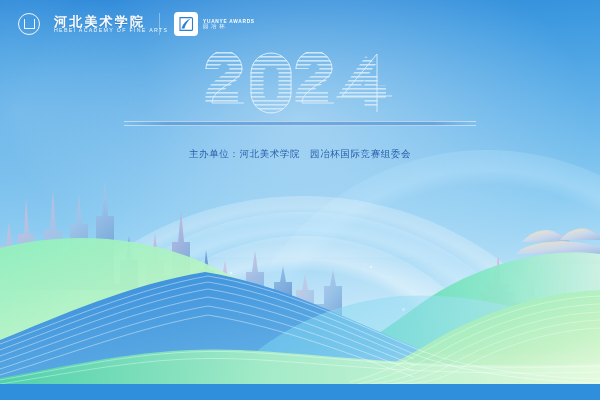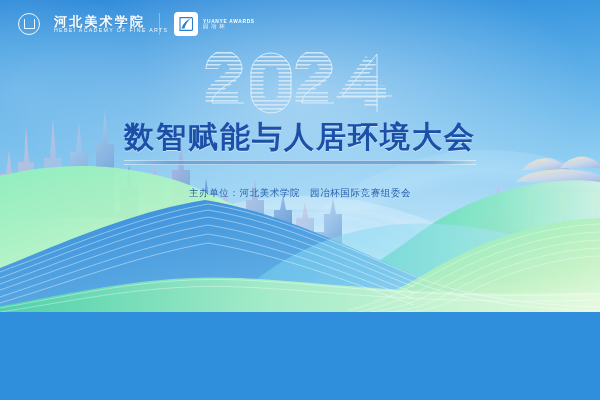--- a/index.html
+++ b/index.html
@@ -1,21 +1,21 @@
 <!DOCTYPE html>
 <html><head>
 <meta charset="utf-8">
 <style>
   html,body{margin:0;padding:0;}
   body{
     width:600px;height:400px;overflow:hidden;
     font-family:"Liberation Sans","DejaVu Sans",sans-serif;
     background:#2f8fdd;
   }
-  #banner{position:relative;width:600px;height:312px;overflow:hidden;}
+  #banner{position:relative;width:600px;height:384px;overflow:hidden;}
 
   
   .sky{
     position:absolute;inset:0;
     background:linear-gradient(176deg,#2a86d8 0%,#3e9ae0 14%,#62b2e9 34%,#8ecdf2 56%,#b6e0f7 72%,#d3ecfa 85%,#e6f4fc 100%);
   }
   .sky-glow{
     position:absolute;left:-10%;top:-28%;width:120%;height:95%;
     background:radial-gradient(ellipse 58% 70% at 50% 62%,rgba(255,255,255,.42) 0%,rgba(255,255,255,.16) 42%,rgba(255,255,255,0) 70%);
   }
@@ -398,21 +398,20 @@
         <g fill="none" stroke="#e3f2fc" stroke-opacity=".85" stroke-width="1">
           <path d="M1,17 a18,18 0 0 1 36,0 c0,12 -30,19 -30,34 h32"></path>
           <path d="M46,21 a19,19 0 0 1 40,0 v20 a19,19 0 0 1 -40,0 Z"></path>
           <path d="M91,17 a18,18 0 0 1 36,0 c0,12 -30,19 -30,34 h32"></path>
           <path d="M172,2 L137,44 h50 M172,2 L172,60"></path>
         </g>
       </svg>
     </div>
 
     
-    <div class="title-cn">数智赋能与人居环境大会</div>
 
     <div class="rule"></div>
 
 
     
     <div class="organizers">
       <span>主办单位：</span><span>河北美术学院</span><span class="sep"></span><span>园冶杯国际竞赛组委会</span>
     </div>
 
     

